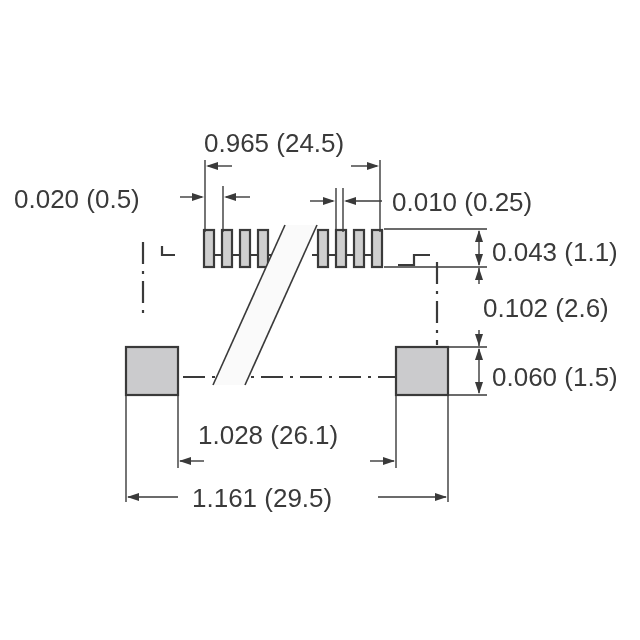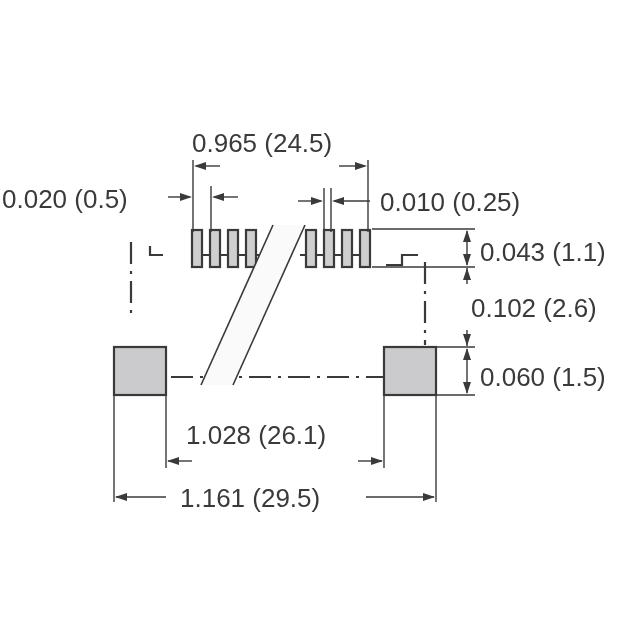--- a/index.html
+++ b/index.html
@@ -11,21 +11,21 @@
     .dash { stroke: #3a3a3a; stroke-width: 2.2; fill: none; stroke-dasharray: 22 7 3 7; }
     .pin { fill: #cfcfcf; stroke: #3a3a3a; stroke-width: 2.2; }
     .pad { fill: #cbcbcd; stroke: #3a3a3a; stroke-width: 2.2; }
     .band { fill: #fafafa; stroke: none; }
     .bandedge { stroke: #3a3a3a; stroke-width: 1.6; fill: none; }
     .arrow { fill: #3a3a3a; }
   </style>
 </head>
 <body>
 
-<div style="position:absolute;left:0;top:0;width:531px;height:640px;">
+<div style="position:absolute;left:12px;top:0;width:531px;height:640px;">
 <svg width="640" height="640" viewBox="0 0 640 640" xmlns="http://www.w3.org/2000/svg">
 
   <g>
     <line class="dash" x1="131" y1="242" x2="131" y2="320"></line>
     <line class="dash" x1="425" y1="262" x2="425" y2="345"></line>
     <polyline class="outline" points="150,246 150,255 163,255"></polyline>
     <polyline class="outline" points="386,265 402,265 402,255 418,255"></polyline>
     <line class="dash" x1="132" y1="377" x2="425" y2="377"></line>
     <polyline class="outline" points="132,370 132,377 148,377"></polyline>
     <polyline class="outline" points="410,377 425,377 425,370"></polyline>

